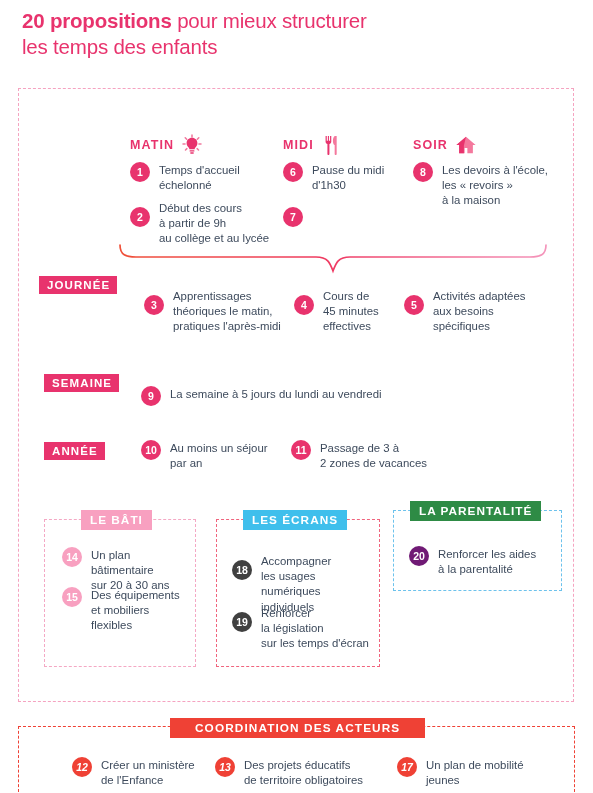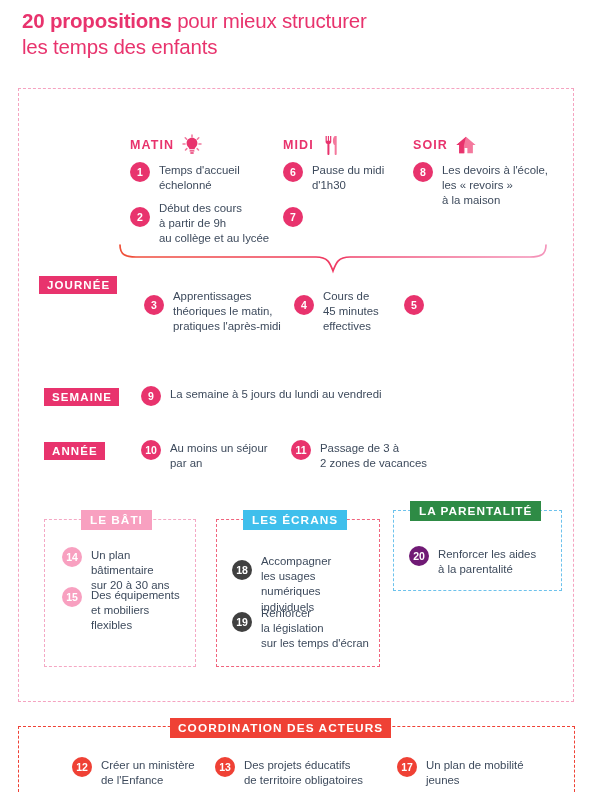--- a/index.html
+++ b/index.html
@@ -82,23 +82,23 @@
   .tb-paren .bullet{background:#701a75;}
 
   
   .coord-box{
     position:absolute;left:18px;top:726px;width:557px;height:66px;
     border:1.6px dashed #ef4135;border-bottom:none;box-sizing:border-box;
   }
   .coord-hdr{
     position:absolute;left:170px;top:718px;
     background:#ef4135;color:#fff;font-weight:bold;
-    font-size:11.8px;letter-spacing:1.1px;padding:3px 8px;white-space:nowrap;
-  }
-  .coord .bullet{background:#ef4135;}
+    font-size:11.8px;letter-spacing:1.1px;padding:3px 25px;white-space:nowrap;
+  }
+  .coord .bullet{background:#ef4135;font-style:italic;}
 </style>
 </head>
 <body>
 
 <div class="root">
 
   <div class="title">
     <b>20 propositions</b><span> pour mieux structurer</span><br>
     <span>les temps des enfants</span>
   </div>
@@ -177,21 +177,21 @@
   <div class="prop" style="left:413px;top:162px;width:148px;">
     <span class="bullet">8</span>
     <span class="ptext">
       <span>Les devoirs à l'école,</span><br>
       <span>les « revoirs »</span><br>
       <span>à la maison</span>
     </span>
   </div>
 
   <div class="tag" style="left:39px;top:239px;margin-top:37px;">JOURNÉE</div>
-  <div class="tag" style="left:44px;top:388px;">SEMAINE</div>
+  <div class="tag" style="left:44px;top:374px;">SEMAINE</div>
   <div class="tag" style="left:44px;top:442px;">ANNÉE</div>
 
   <div class="brace">
     <svg width="430" height="34" viewBox="0 0 430 34" preserveAspectRatio="none">
       <defs>
         <linearGradient id="bg1" x1="0" y1="0" x2="1" y2="0">
           <stop offset="0" stop-color="#ef5038"></stop>
           <stop offset="0.5" stop-color="#ef3a63"></stop>
           <stop offset="1" stop-color="#f495bb"></stop>
         </linearGradient>
@@ -213,20 +213,25 @@
     <span class="bullet b1d">4</span>
     <span class="ptext">
       <span>Cours de</span><br>
       <span>45 minutes</span><br>
       <span>effectives</span>
     </span>
   </div>
 
   <div class="prop" style="left:404px;top:288px;width:130px;">
     <span class="bullet b1d">5</span>
+    <span class="ptext">
+      <span>Activités adaptées</span><br>
+      <span>aux besoins</span><br>
+      <span>spécifiques</span>
+    </span>
   </div>
 
   <div class="prop" style="left:141px;top:386px;width:300px;">
     <span class="bullet">9</span>
     <span class="ptext">
       <span>La semaine à 5 jours du lundi au vendredi</span>
     </span>
   </div>
 
   <div class="prop" style="left:141px;top:440px;width:135px;">

